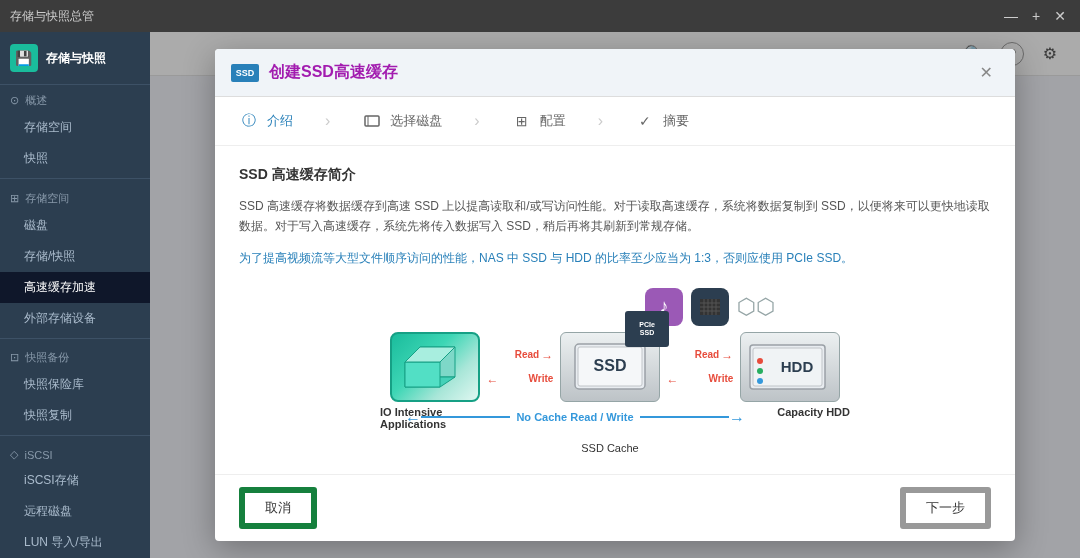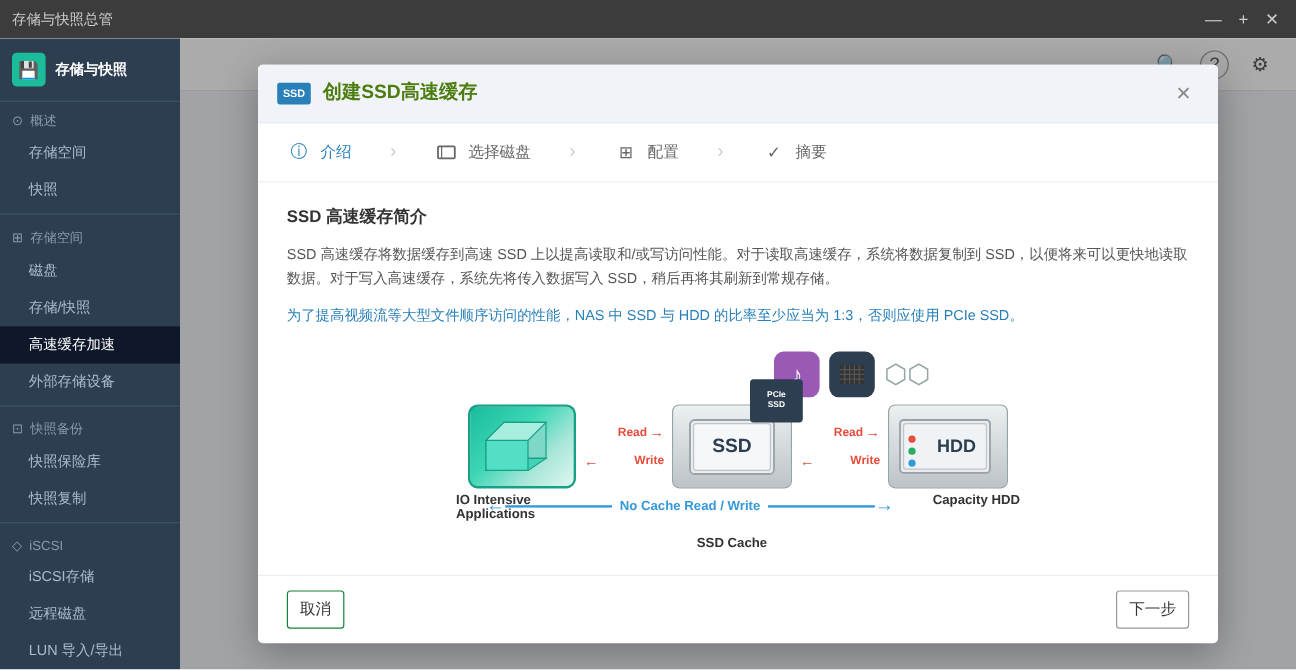--- a/index.html
+++ b/index.html
@@ -185,21 +185,21 @@
       display: flex;
       align-items: center;
       justify-content: center;
       font-size: 9px;
       color: white;
       font-weight: bold;
     }
     .dialog-title {
       font-size: 16px;
       font-weight: bold;
-      color: #4d7c0f;
+      color: #a21caf;
     }
     .dialog-close {
       cursor: pointer;
       color: #888;
       font-size: 16px;
       padding: 2px 6px;
     }
 
     
     .steps-bar {
@@ -333,22 +333,22 @@
 
     
     .dialog-footer {
       padding: 12px 24px;
       display: flex;
       justify-content: space-between;
       align-items: center;
       border-top: 1px solid #eee;
     }
     .btn {
-      padding: 6px 10px;
-      border: 1px solid #15803d;
+      padding: 6px 20px;
+      border: 6px solid #15803d;
       background: white;
       border-radius: 3px;
       font-size: 13px;
       cursor: pointer;
       color: #333;
     }
     .btn-primary {
       background: white;
       border-color: #999;
     }
@@ -615,21 +615,21 @@
 
                 <div style="width:280px;display:flex;flex-direction:column;align-items:center;">
 
                   <div style="display:flex;align-items:center;width:340px;margin-top:2px;position:relative;left:-35px;">
                     <span style="color:#3498db;font-size:16px;">←</span>
                     <div style="flex:1;height:2px;background:#3498db;"></div>
                     <span style="font-size:11px;color:#3498db;white-space:nowrap;padding:0 6px;font-weight:bold;">No Cache Read / Write</span>
                     <div style="flex:1;height:2px;background:#3498db;"></div>
                     <span style="color:#3498db;font-size:16px;">→</span>
                   </div>
-                  <div style="font-size:11px;font-weight:bold;color:#333;margin-top:16px;">SSD Cache</div>
+                  <div style="font-size:11px;font-weight:normal;color:#333;margin-top:16px;">SSD Cache</div>
                 </div>
 
                 <div style="width:100px;text-align:right;">
                   <div style="font-size:11px;font-weight:bold;color:#333;">Capacity HDD</div>
                 </div>
 
               </div>
 
             </div>
           </div>

